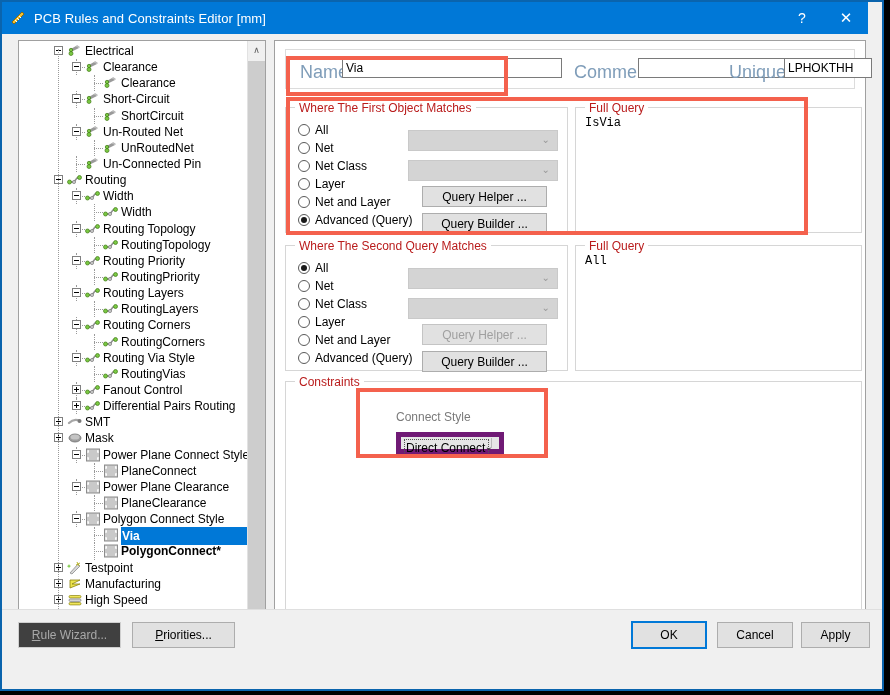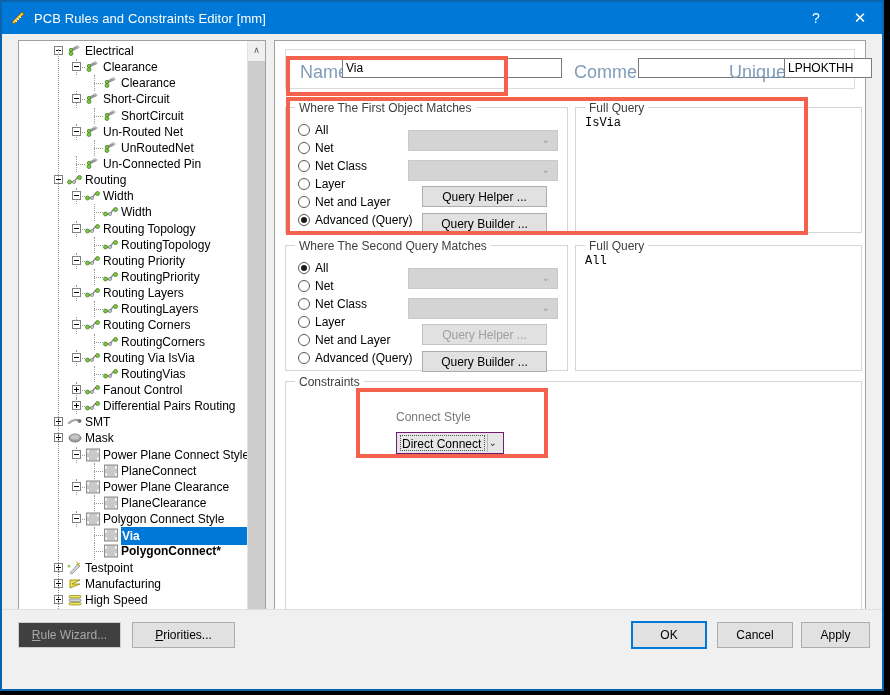--- a/index.html
+++ b/index.html
@@ -11,21 +11,21 @@
     -webkit-font-smoothing:antialiased;
   }
   .window{
     position:absolute;left:0;top:0;width:884px;height:691px;
     background:#f0f0f0;
     border:2px solid #0a64ad;
     box-sizing:border-box;
   }
   
   .titlebar{
-    position:absolute;left:0;top:0;right:0;height:32px;
+    position:absolute;left:0;top:0;right:14px;height:32px;
     background:#0078d7;
     display:flex;align-items:center;
   }
   .titlebar-icon{
     width:16px;height:16px;margin-left:8px;margin-right:8px;position:relative;flex:0 0 auto;
   }
   .titlebar-icon svg{display:block;}
   .titlebar-text{
     color:#ffffff;font-size:13px;letter-spacing:.1px;flex:1 1 auto;white-space:nowrap;
   }
@@ -116,21 +116,21 @@
   .inp-comment{left:352px;top:8px;width:180px;}
   .lbl-uid{position:absolute;left:443px;top:12px;color:#7f9db9;}
   .inp-uid{left:498px;top:8px;width:88px;}
 
   
   .grp{
     position:absolute;border:1px solid #d6d6d6;box-sizing:border-box;background:#fff;
   }
   .grp > .cap{
     position:absolute;top:-7px;left:9px;background:#fff;padding:0 4px;
-    font-size:12px;color:#404040;white-space:nowrap;
+    font-size:12px;color:#b91c1c;white-space:nowrap;
   }
   .grp1{left:10px;top:66px;width:283px;height:126px;}
   .grp2{left:10px;top:204px;width:283px;height:126px;}
   .grpq1{left:300px;top:66px;width:287px;height:126px;}
   .grpq2{left:300px;top:204px;width:287px;height:126px;}
   .grpc{left:10px;top:340px;width:577px;height:244px;}
 
   .qtext{
     position:absolute;left:9px;top:8px;right:4px;
     font-family:"Liberation Mono",monospace;font-size:12px;color:#000;white-space:pre;
@@ -164,21 +164,21 @@
     font-family:"Liberation Sans",sans-serif;font-size:12px;color:#000;
     display:flex;align-items:center;justify-content:center;
     cursor:default;
   }
   .btn.disabled{color:#a0a0a0;background:#e1e1e1;border-color:#c4c4c4;}
 
   
   .cs-label{position:absolute;left:110px;top:28px;color:#7a7a7a;font-size:12px;}
   .cs-combo{
     position:absolute;left:110px;top:50px;width:108px;height:22px;
-    background:#e6e6e6;border:1px solid #701a75;box-sizing:border-box;
+    background:#e6e6e6;border:5px solid #701a75;box-sizing:border-box;
   }
   .cs-combo .txt{
     position:absolute;left:3px;top:2px;width:85px;height:16px;line-height:16px;
     font-size:12px;color:#000;border:1px dotted #555;box-sizing:border-box;padding-left:1px;
   }
   .cs-combo .div{position:absolute;left:90px;top:1px;bottom:1px;width:1px;background:#b9b9b9;}
   .cs-combo .arw{position:absolute;right:6px;top:5px;font-size:10px;color:#333;line-height:10px;}
 
   
   .bottombar{
@@ -483,21 +483,21 @@
               <span class="dotline-h" style="left: 32px; top: 8px; width: 9px;"></span>
               <span class="expander" style="left: 28px;"></span>
               <span class="icn" style="left: 41px;">
                 <svg width="16" height="14" viewBox="0 0 16 14">
                   <path d="M2 9 L7 9 L10 5 L14 5" stroke="#8f8f8f" stroke-width="1.6" fill="none"></path>
                   <circle cx="2.5" cy="9" r="2" fill="#7ac943" stroke="#3f7a14" stroke-width=".7"></circle>
                   <circle cx="7" cy="9" r="1.6" fill="#c9c9c9" stroke="#7a7a7a" stroke-width=".7"></circle>
                   <circle cx="12.5" cy="4.5" r="2" fill="#7ac943" stroke="#3f7a14" stroke-width=".7"></circle>
                 </svg>
               </span>
-              <span class="lbl" style="position: absolute; left: 59px; top: 0px;">Routing Via IsVia</span>
+              <span class="lbl" style="position: absolute; left: 59px; top: 0px;">Routing Via Style</span>
             </div>
             <div class="node" style="height: 16.15px; line-height: 16.15px;">
               <span class="dotline-v" style="left: 50px; top: 0px; height: 16.15px;"></span>
               <span class="dotline-h" style="left: 50px; top: 8px; width: 9px;"></span>
               <span class="icn" style="left: 59px;">
                 <svg width="16" height="14" viewBox="0 0 16 14">
                   <path d="M2 9 L7 9 L10 5 L14 5" stroke="#8f8f8f" stroke-width="1.6" fill="none"></path>
                   <circle cx="2.5" cy="9" r="2" fill="#7ac943" stroke="#3f7a14" stroke-width=".7"></circle>
                   <circle cx="7" cy="9" r="1.6" fill="#c9c9c9" stroke="#7a7a7a" stroke-width=".7"></circle>
                   <circle cx="12.5" cy="4.5" r="2" fill="#7ac943" stroke="#3f7a14" stroke-width=".7"></circle>

